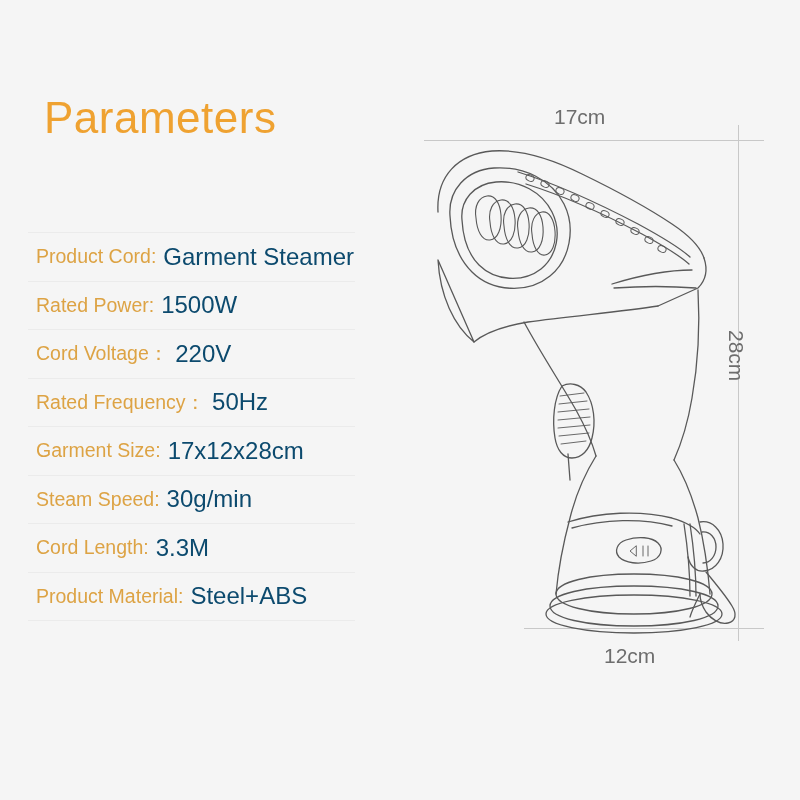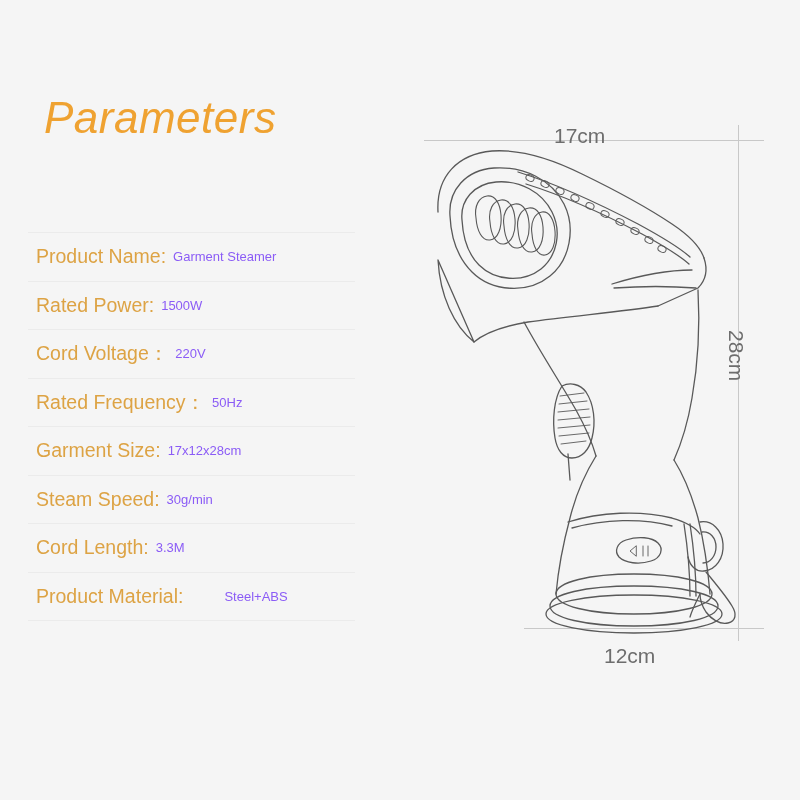--- a/index.html
+++ b/index.html
@@ -24,50 +24,48 @@
   
   #page-title {
     position: absolute;
     left: 44px;
     top: 92px;
     font-size: 44px;
     line-height: 52px;
     color: #efa231;
     letter-spacing: 0.5px;
     white-space: nowrap;
-    font-style: italic;
   }
 
   
   #spec-table {
     position: absolute;
     left: 28px;
     top: 232px;
     width: 327px;
   }
   .spec-row {
     position: relative;
     height: 47.5px;
     border-top: 1px solid #ebebeb;
     display: flex;
     align-items: center;
     white-space: nowrap;
   }
   .spec-row:last-child {
     border-bottom: 1px solid #ebebeb;
-    gap: 34px;
   }
   .spec-label {
     color: #dda344;
     font-size: 19.5px;
     padding-left: 8px;
   }
   .spec-value {
-    color: #8b5cf6;
-    font-size: 13px;
+    color: #0c4a6e;
+    font-size: 24px;
     padding-left: 7px;
   }
 
   
   .dim-line-h {
     position: absolute;
     height: 0;
     border-top: 1px solid #c8c8c8;
   }
   .dim-line-v {
@@ -81,21 +79,21 @@
     font-size: 21px;
     white-space: nowrap;
   }
   #dim-width-top-line {
     left: 424px;
     top: 140px;
     width: 340px;
   }
   #dim-width-top-label {
     left: 554px;
-    top: 124px;
+    top: 105px;
     text-align: center;
   }
   #dim-height-line {
     left: 738px;
     top: 125px;
     height: 516px;
   }
   #dim-height-label {
     left: 748px;
     top: 330px;
@@ -126,21 +124,21 @@
 </head>
 <body>
 
 <div id="page">
 
   <div id="page-title">Parameters</div>
 
   <div id="spec-table">
 
     <div class="spec-row">
-      <span class="spec-label">Product Name:</span>
+      <span class="spec-label">Product Cord:</span>
       <span class="spec-value">Garment Steamer</span>
     </div>
 
     <div class="spec-row">
       <span class="spec-label">Rated Power:</span>
       <span class="spec-value">1500W</span>
     </div>
 
     <div class="spec-row">
       <span class="spec-label">Cord Voltage：</span>

